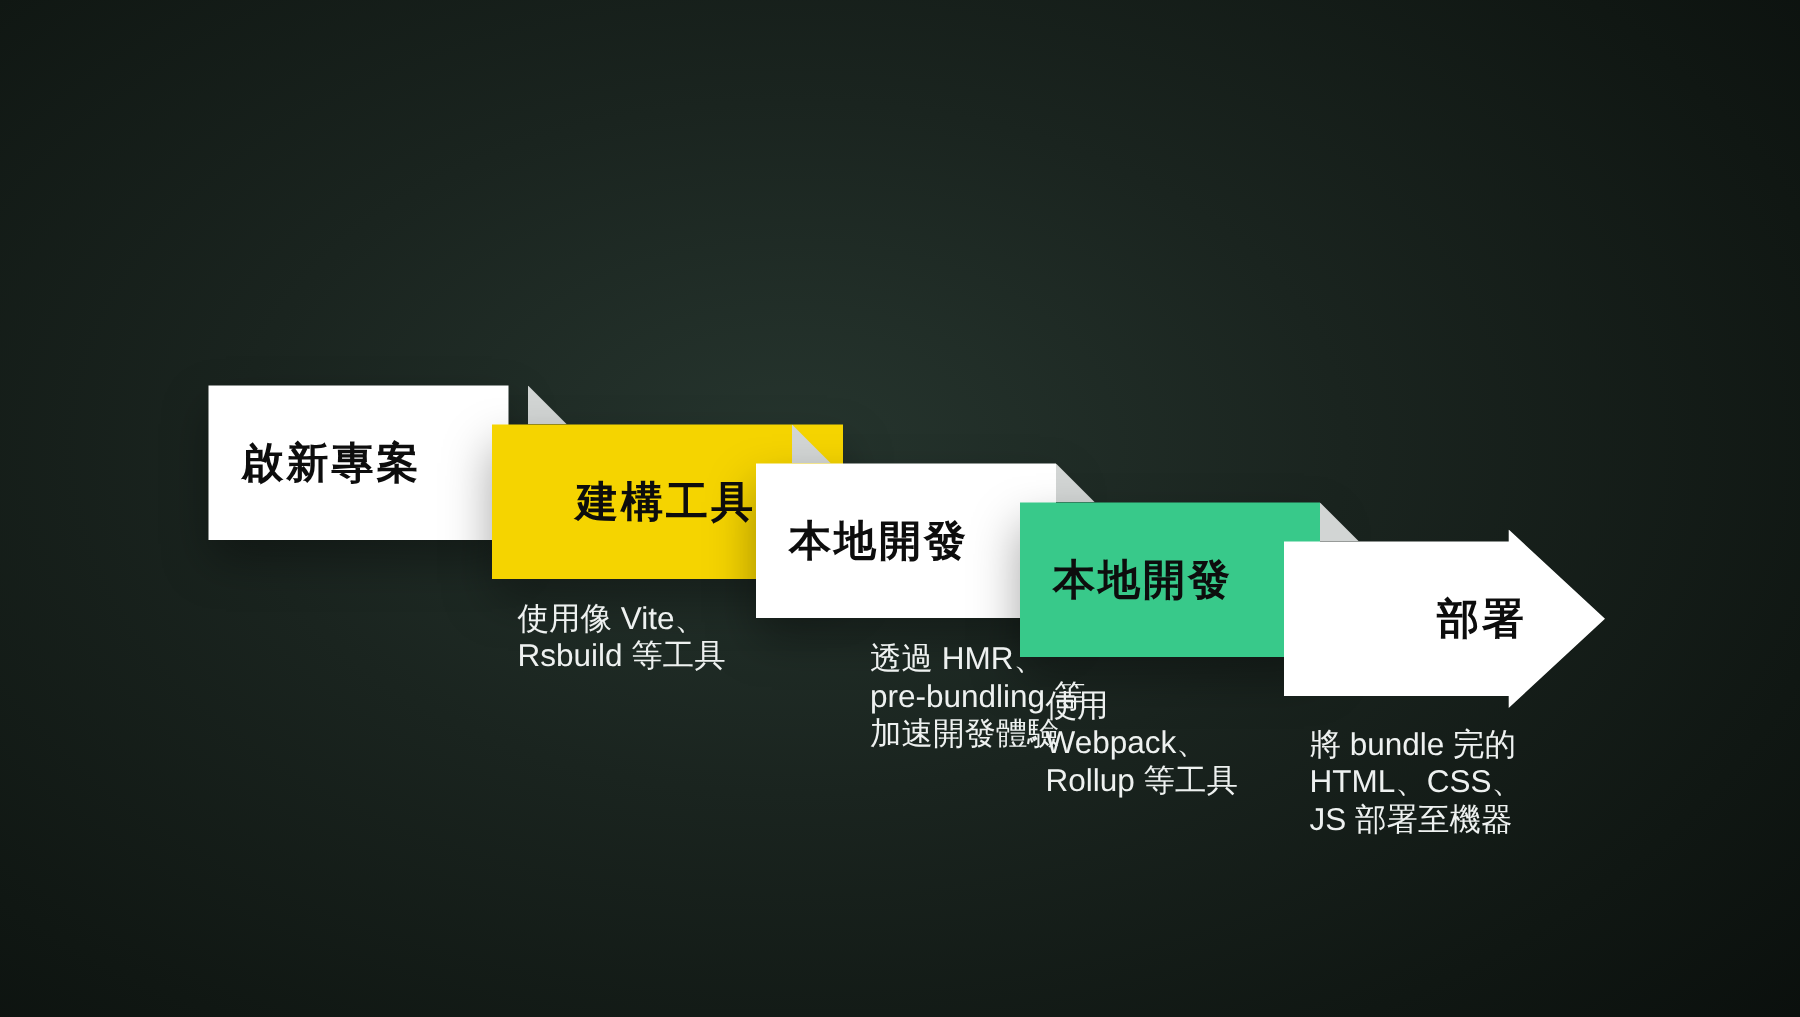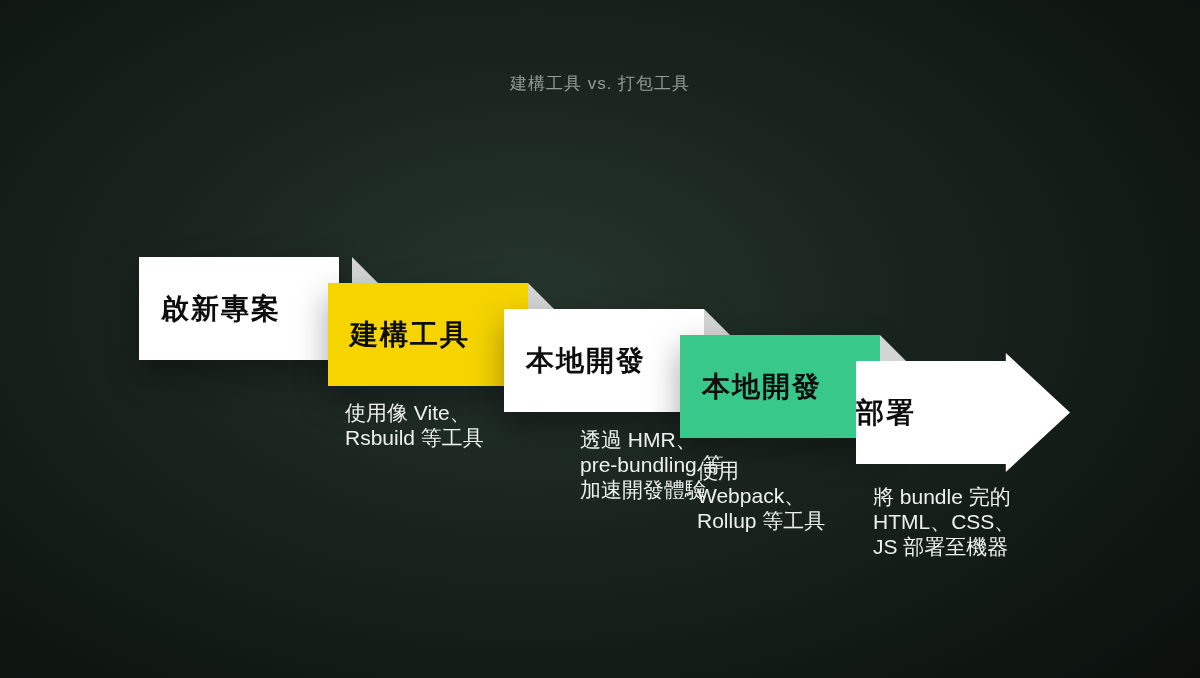--- a/index.html
+++ b/index.html
@@ -54,39 +54,39 @@
     font-weight: bold;
     color: #0d0d0d;
     letter-spacing: 2px;
     white-space: nowrap;
   }
   .seg.white  { background: #ffffff; }
   .seg.yellow { background: #f5d400; }
   .seg.green  { background: #38c98a; }
 
   .seg1 { left: 139px; top: 257px; z-index: 1; }
-  .seg2 { left: 328px; top: 283px; z-index: 2; }
+  .seg2 { left: 328px; top: 283px; z-index: 2; padding-left: 34px; }
   .seg3 { left: 504px; top: 309px; z-index: 3; }
   .seg4 { left: 680px; top: 335px; z-index: 4; }
 
   
   .seg5 {
     left: 856px; top: 353px; z-index: 5;
     width: 214px; height: 119px;
     background: #ffffff;
     box-shadow: none;
     clip-path: polygon(0 6.7%, 70% 6.7%, 70% 0, 100% 50%, 70% 100%, 70% 93.3%, 0 93.3%);
     display: block;
   }
   .arrow-label {
     position: absolute;
-    left: 0; top: 50%;
+    left: 12px; top: 50%;
     transform: translateY(-50%);
     width: 150px;
-    text-align: left;
+    text-align: right;
     padding-left: 0;
   }
 
   
   .fold {
     position: absolute;
     width: 26px;
     height: 26px;
     background: #d2d5d4;
     clip-path: polygon(0 0, 100% 100%, 0 100%);
@@ -108,21 +108,20 @@
   .desc1 { left: 345px; top: 400px; }
   .desc2 { left: 547px; top: 427px; margin-left: 33px; }
   .desc3 { left: 697px; top: 458px; }
   .desc4 { left: 873px; top: 484px; }
 </style>
 </head>
 <body>
 
 <div class="slide">
 
-  <div class="subtitle">建構工具 vs. 打包工具</div>
 
   <div>
 
     <div class="seg seg1 white">
       <span class="seg-label">啟新專案</span>
     </div>
     <div class="fold fold1"></div>
 
     <div class="seg seg2 yellow">
       <span class="seg-label">建構工具</span>

